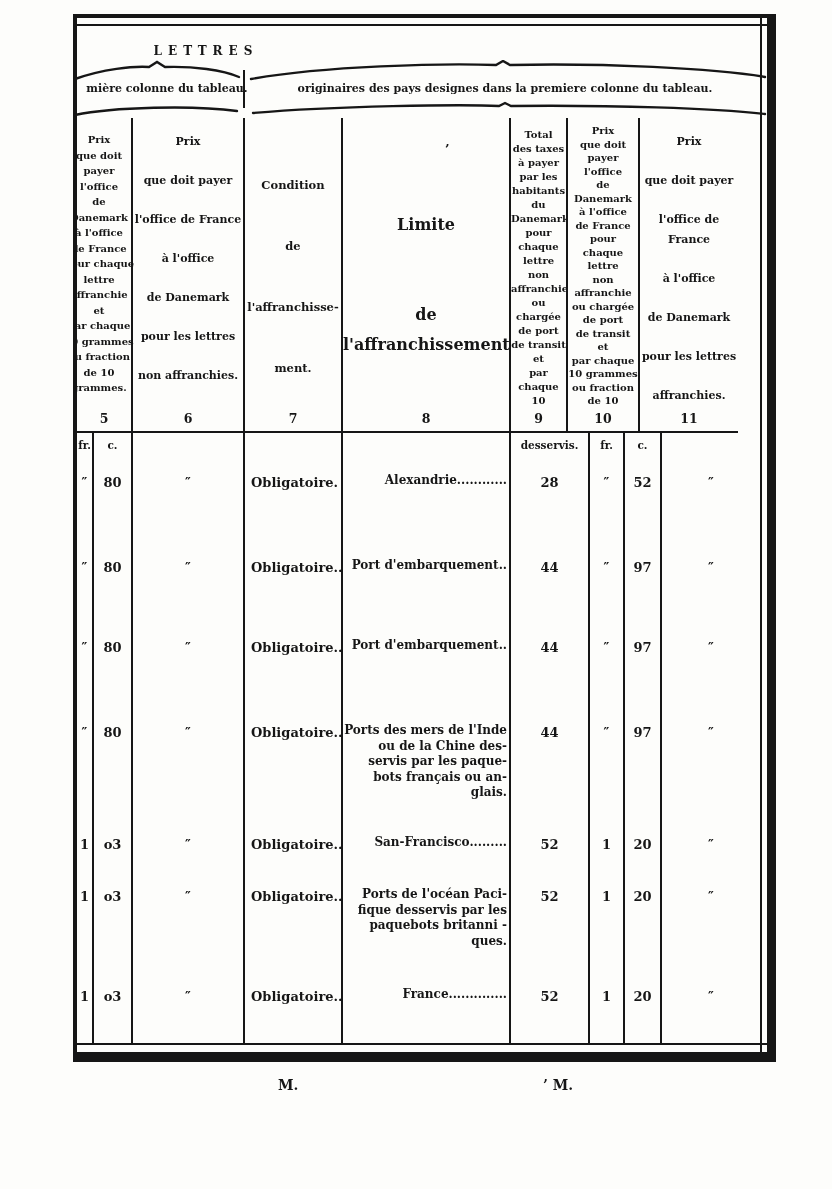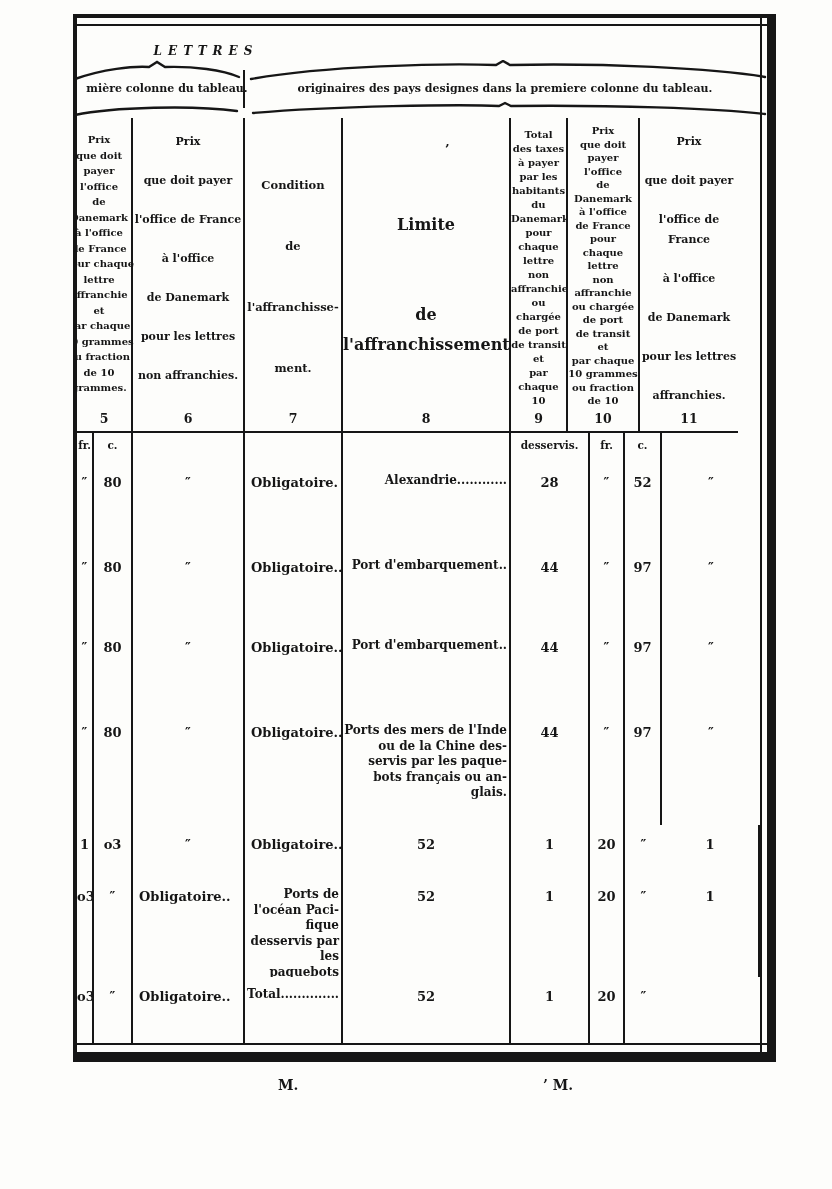--- a/index.html
+++ b/index.html
@@ -18,21 +18,21 @@
   .b-top1{left:0;right:0;top:0;height:4px;}
   .b-top2{left:0;right:0;top:10px;height:2px;}
   .b-left{left:0;top:0;bottom:0;width:4px;}
   .b-right-thin{top:0;bottom:0;right:14px;width:2px;}
   .b-right-thick{top:0;bottom:0;right:0;width:9px;}
   .b-bot-thin{left:0;right:0;bottom:17px;height:2px;}
   .b-bot-thick{left:0;right:0;bottom:0;height:10px;}
   
   .title{
     position:absolute;top:30px;left:53px;width:160px;text-align:center;
-    font-size:12px;font-weight:bold;letter-spacing:6px;font-style:italic;
+    font-size:12px;font-weight:bold;letter-spacing:6px;
   }
   .grp-left{
     position:absolute;top:68px;left:12px;width:164px;text-align:center;
     font-size:11px;font-weight:bold;white-space:nowrap;
   }
   .grp-right{
     position:absolute;top:68px;left:180px;width:504px;text-align:center;
     font-size:11px;font-weight:bold;white-space:nowrap;
   }
   .grp-divider{position:absolute;left:170px;top:56px;width:2px;height:38px;}
@@ -289,20 +289,21 @@
   glais.</div>
     <div class="cell">44</div>
     <div class="cell">″</div>
     <div class="cell">97</div>
     <div class="cell lastcol">″</div>
 
     <div class="cell">1</div>
     <div class="cell">o3</div>
     <div class="cell">″</div>
     <div class="cell c7">Obligatoire..</div>
+    <div class="cell c8">San-Francisco.........</div>
     <div class="cell">52</div>
     <div class="cell">1</div>
     <div class="cell">20</div>
     <div class="cell lastcol">″</div>
 
     <div class="cell">1</div>
     <div class="cell">o3</div>
     <div class="cell">″</div>
     <div class="cell c7">Obligatoire..</div>
     <div class="cell c8">Ports de l'océan Paci-
@@ -311,21 +312,21 @@
   ques.</div>
     <div class="cell">52</div>
     <div class="cell">1</div>
     <div class="cell">20</div>
     <div class="cell lastcol">″</div>
 
     <div class="cell">1</div>
     <div class="cell">o3</div>
     <div class="cell">″</div>
     <div class="cell c7">Obligatoire..</div>
-    <div class="cell c8">Total..............</div>
+    <div class="cell c8">France..............</div>
     <div class="cell">52</div>
     <div class="cell">1</div>
     <div class="cell">20</div>
     <div class="cell lastcol">″</div>
   </div>
 </div>
 
 <div class="sig sig-left">M.</div>
 <div class="sig sig-right">’ M.</div>
 

